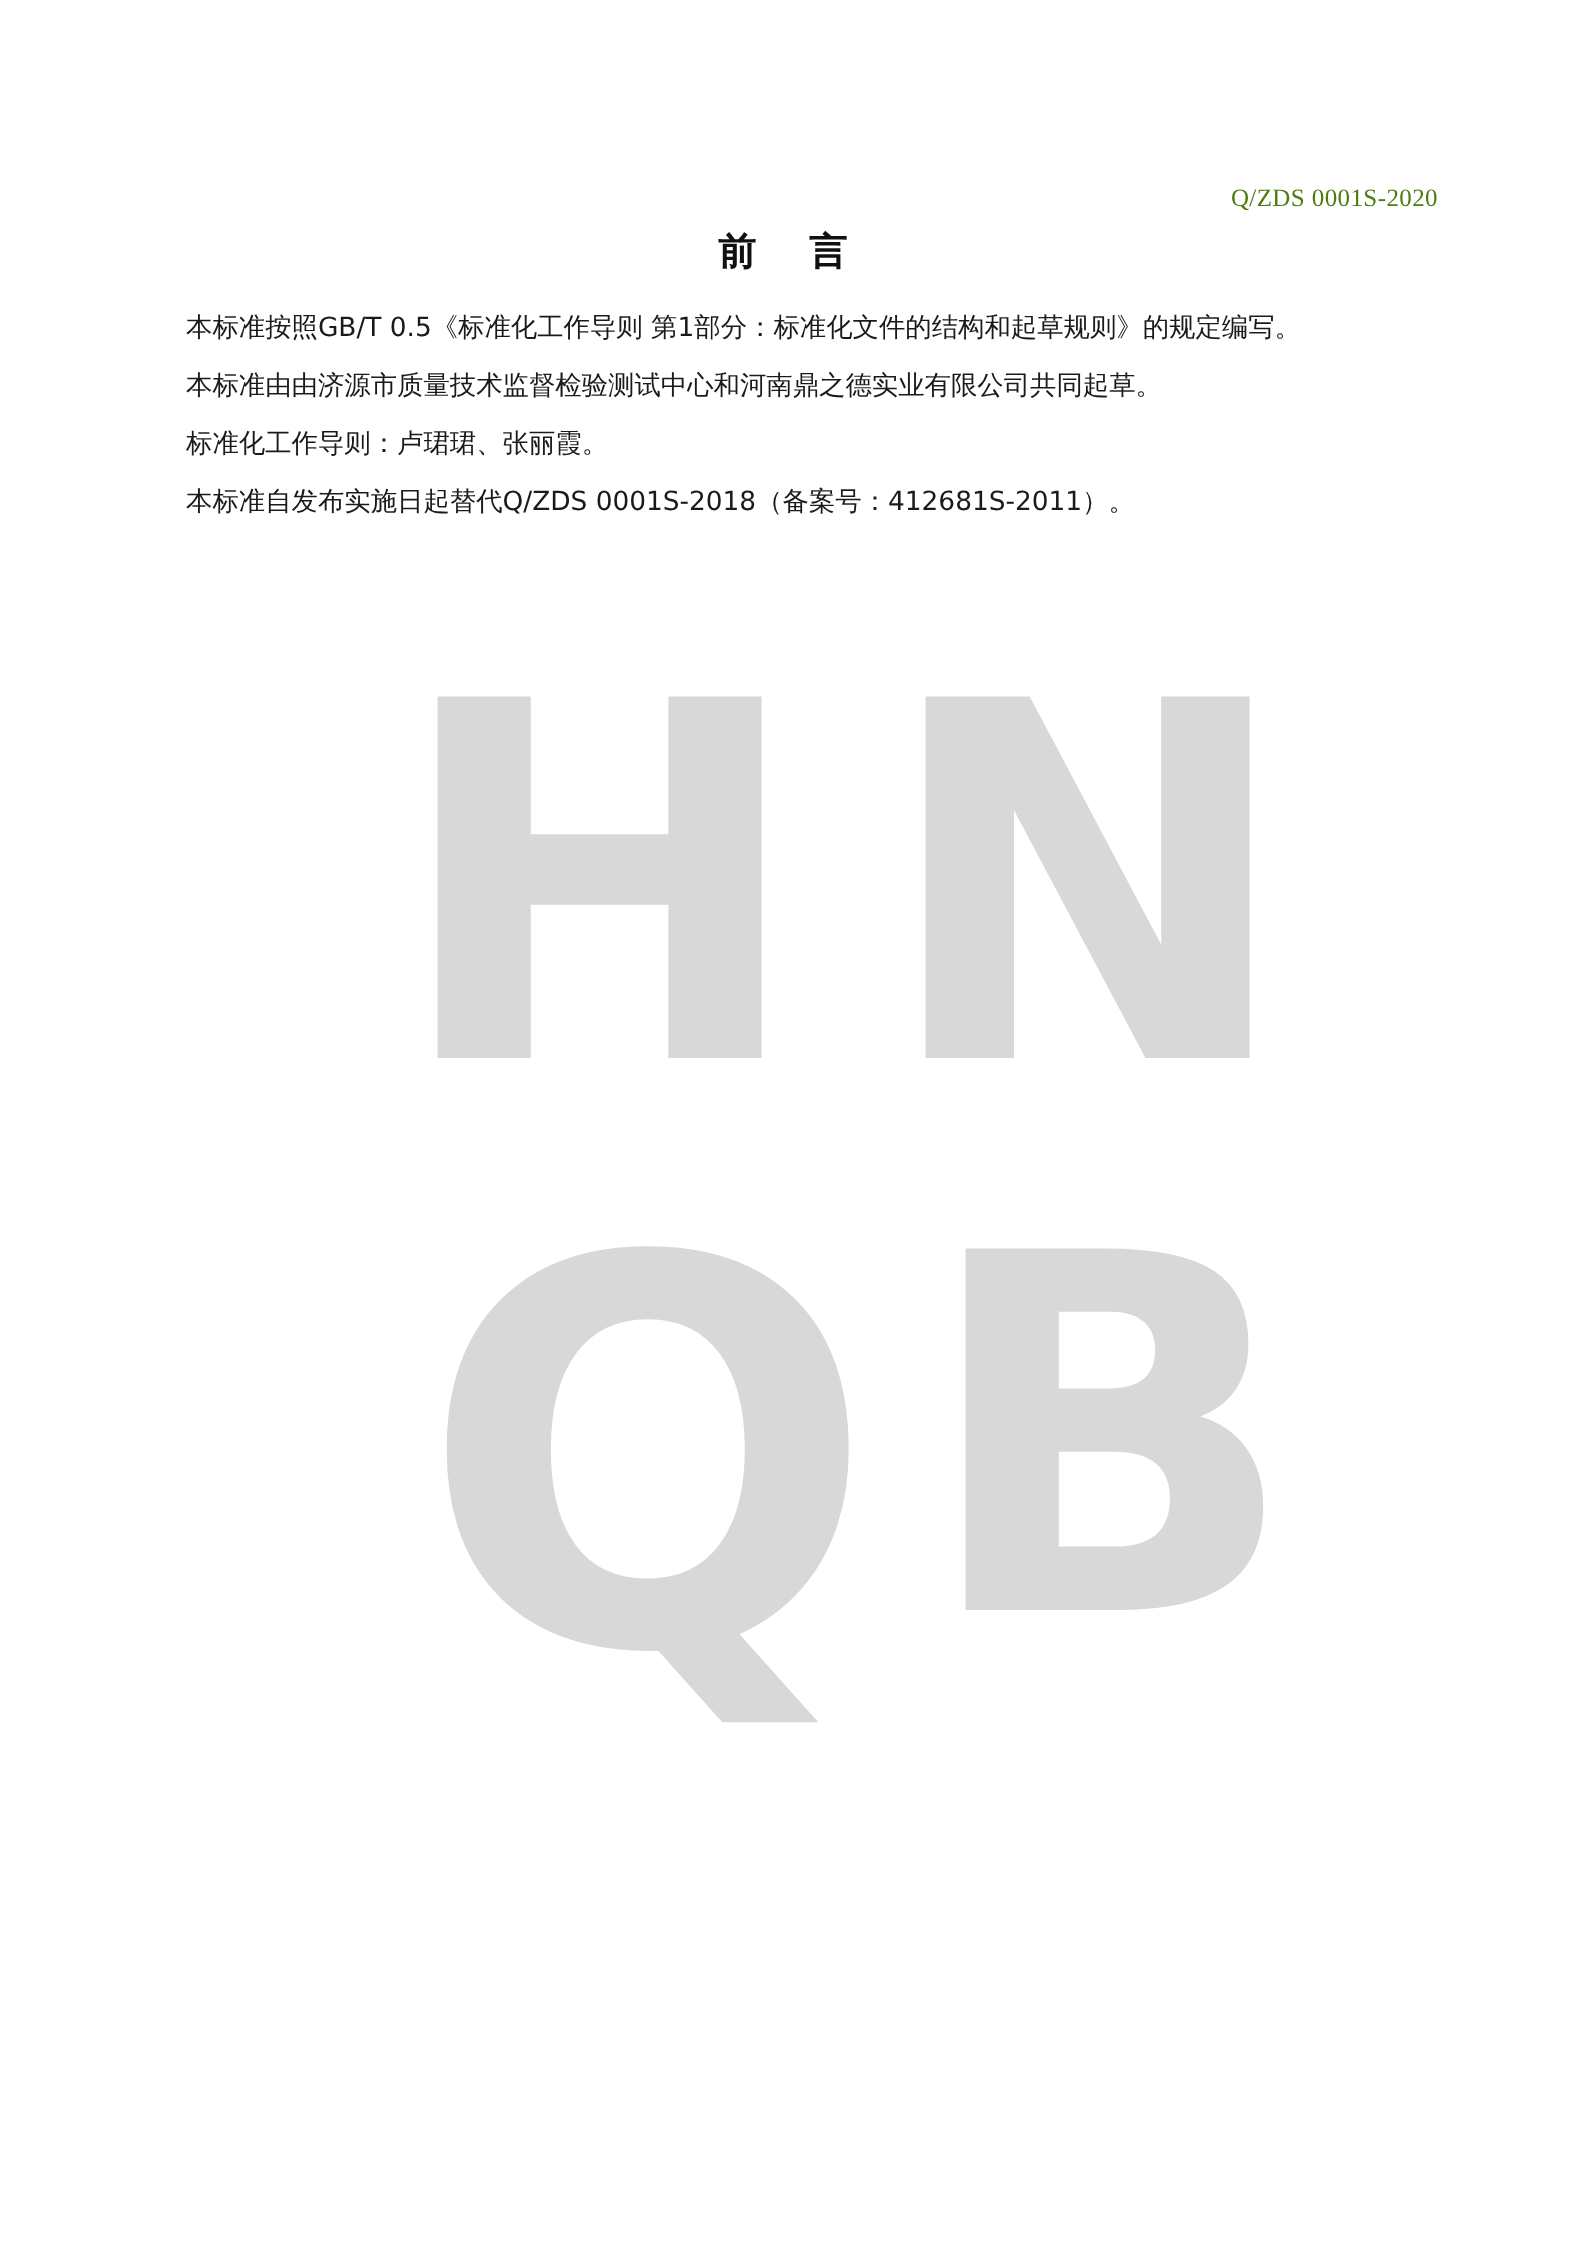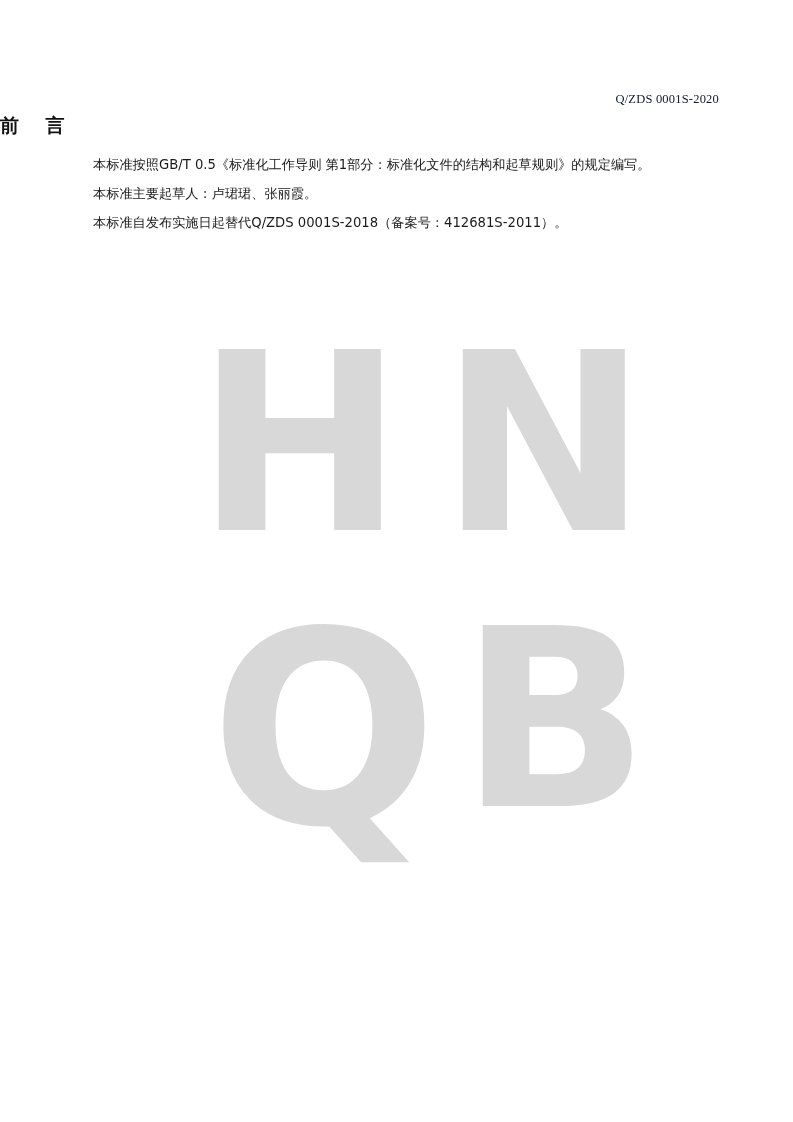--- a/index.html
+++ b/index.html
@@ -18,31 +18,31 @@
   }
 
   
   .doc-header {
     position: absolute;
     top: 92px;
     right: 74px;
     font-family: "Liberation Serif", "DejaVu Serif", serif;
     font-size: 12.5px;
     letter-spacing: 0.2px;
-    color: #0f172a;
+    color: #4d7c0f;
     white-space: nowrap;
   }
 
   
   .doc-title {
     position: absolute;
     top: 113px;
     left: 0;
     width: 793px;
-    text-align: left;
+    text-align: center;
     font-family: "DejaVu Sans", "Liberation Sans", sans-serif;
     font-size: 19px;
     font-weight: bold;
     letter-spacing: 10px;
     color: #111111;
   }
 
   
   .body-block {
     position: absolute;
@@ -91,17 +91,18 @@
     <span class="wm-letter wm-q">Q</span>
     <span class="wm-letter wm-b">B</span>
   </div>
 
   <div class="doc-header">Q/ZDS 0001S-2020</div>
 
   <div class="doc-title">前  言</div>
 
   <div class="body-block">
     <div class="para">本标准按照GB/T 0.5《标准化工作导则 第1部分：标准化文件的结构和起草规则》的规定编写。</div>
-    <div class="para">本标准主要起草人：卢珺珺、张丽霞。</div>
+    <div class="para">本标准由由济源市质量技术监督检验测试中心和河南鼎之德实业有限公司共同起草。</div>
+    <div class="para">标准化工作导则：卢珺珺、张丽霞。</div>
     <div class="para">本标准自发布实施日起替代Q/ZDS 0001S-2018（备案号：412681S-2011）。</div>
   </div>
 
 </div>
 
 </body></html>

